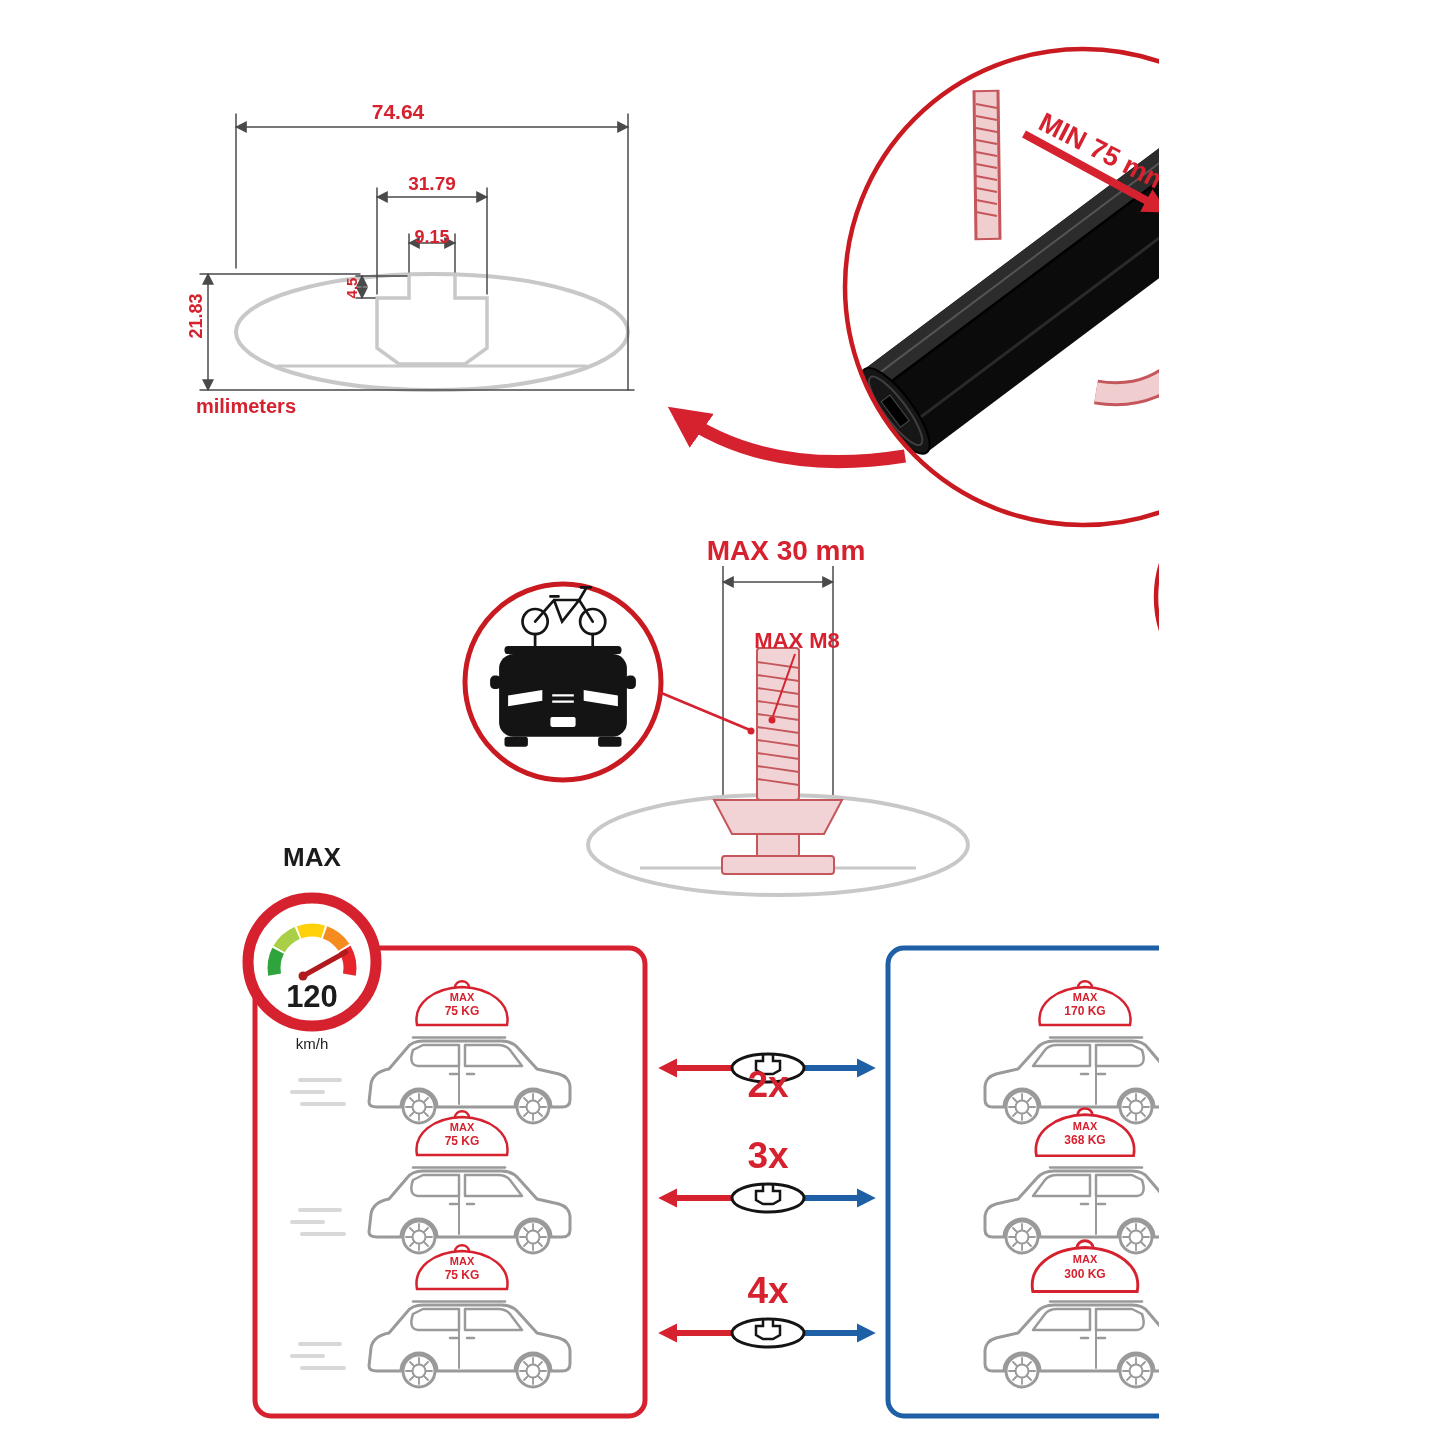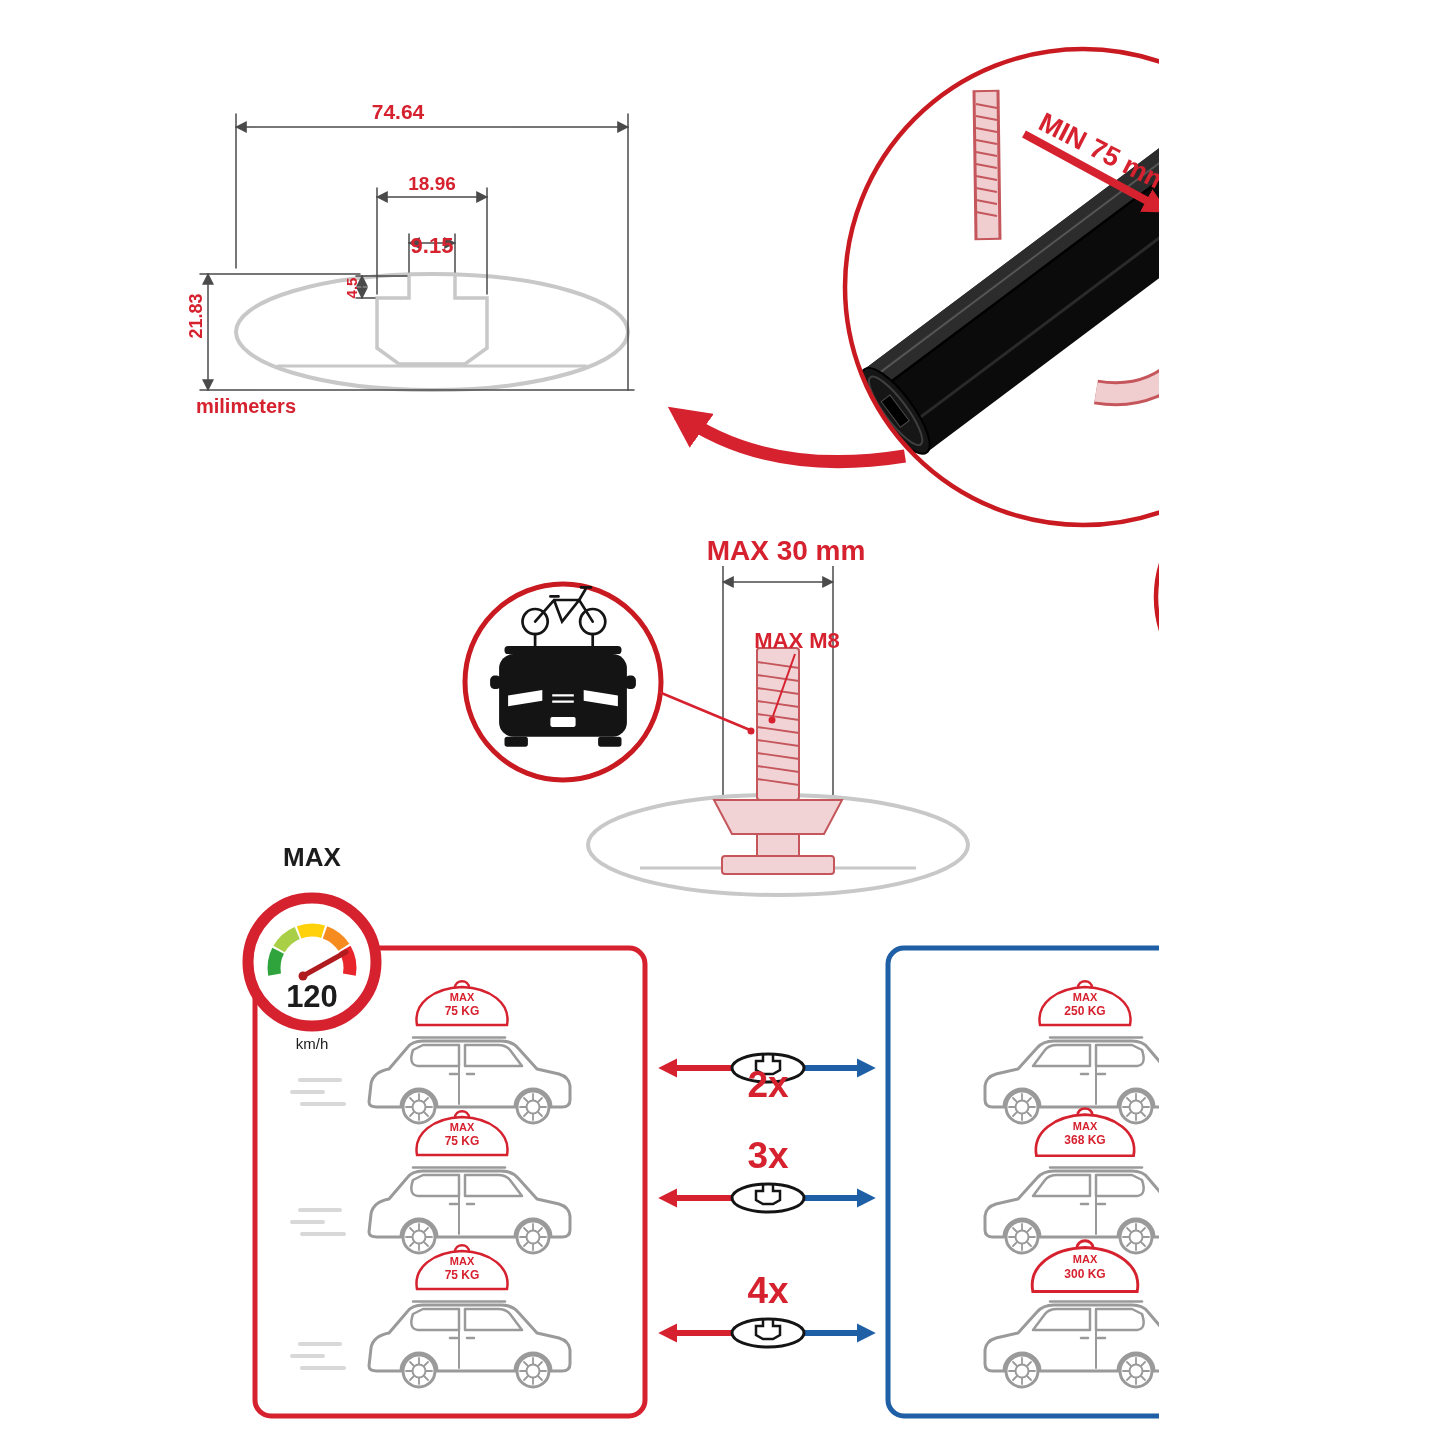--- a/index.html
+++ b/index.html
@@ -226,22 +226,22 @@
       <path d="M 299.0,932.3 A 38,38 0 0 1 323.1,931.7" stroke="#ffd10a"></path>
       <path d="M 325.0,932.3 A 38,38 0 0 1 343.9,947.3" stroke="#f68b1f"></path>
       <path d="M 344.9,949.0 A 38,38 0 0 1 349.4,974.6" stroke="#e8252b"></path>
     </g>
     <line x1="303" y1="976" x2="346" y2="952" stroke="#b01b20" stroke-width="5" stroke-linecap="round"></line>
     <circle cx="303" cy="976" r="4.5" fill="#b01b20"></circle>
   </g>
 </svg>
 
 <div class="lbl red b" style="left:398px;top:111px;font-size:21px">74.64</div>
-<div class="lbl red b" style="left:432px;top:183px;font-size:19px">18.96</div>
-<div class="lbl red b" style="left:432px;top:246px;font-size:22px">9.15</div>
+<div class="lbl red b" style="left:432px;top:183px;font-size:19px">31.79</div>
+<div class="lbl red b" style="left:432px;top:237px;font-size:18px">9.15</div>
 <div class="lbl rot-ccw red b" style="left:351px;top:288px;font-size:15px">4.5</div>
 <div class="lbl rot-ccw red b" style="left:196px;top:316px;font-size:18px">21.83</div>
 <div class="lbl red b" style="left:246px;top:406px;font-size:20px">milimeters</div>
 
 <div class="lbl rot-min red b" style="left:1104px;top:153px;font-size:27px">MIN 75 mm</div>
 <div class="lbl red b" style="left:786px;top:551px;font-size:28px">MAX 30 mm</div>
 <div class="lbl red b" style="left:797px;top:641px;font-size:22px">MAX M8</div>
 
 <div class="lbl dark b" style="left:312px;top:857px;font-size:26px">MAX</div>
 <div class="lbl dark b" style="left:312px;top:996px;font-size:31px">120</div>
@@ -255,19 +255,19 @@
 <div class="lbl red b" style="left:768px;top:1290px;font-size:37px">4x</div>
 
 <div class="lbl red b" style="left:462px;top:997px;font-size:11px">MAX</div>
 <div class="lbl red b" style="left:462px;top:1011px;font-size:12px">75 KG</div>
 <div class="lbl red b" style="left:462px;top:1127px;font-size:11px">MAX</div>
 <div class="lbl red b" style="left:462px;top:1141px;font-size:12px">75 KG</div>
 <div class="lbl red b" style="left:462px;top:1261px;font-size:11px">MAX</div>
 <div class="lbl red b" style="left:462px;top:1275px;font-size:12px">75 KG</div>
 
 <div class="lbl red b" style="left:1085px;top:997px;font-size:11px">MAX</div>
-<div class="lbl red b" style="left:1085px;top:1011px;font-size:12px">250 KG</div>
+<div class="lbl red b" style="left:1085px;top:1011px;font-size:12px">170 KG</div>
 <div class="lbl red b" style="left:1085px;top:1126px;font-size:11px">MAX</div>
 <div class="lbl red b" style="left:1085px;top:1140px;font-size:12px">368 KG</div>
 <div class="lbl red b" style="left:1085px;top:1259px;font-size:11px">MAX</div>
 <div class="lbl red b" style="left:1085px;top:1274px;font-size:12px">300 KG</div>
 
 </div>
 
 </body></html>

